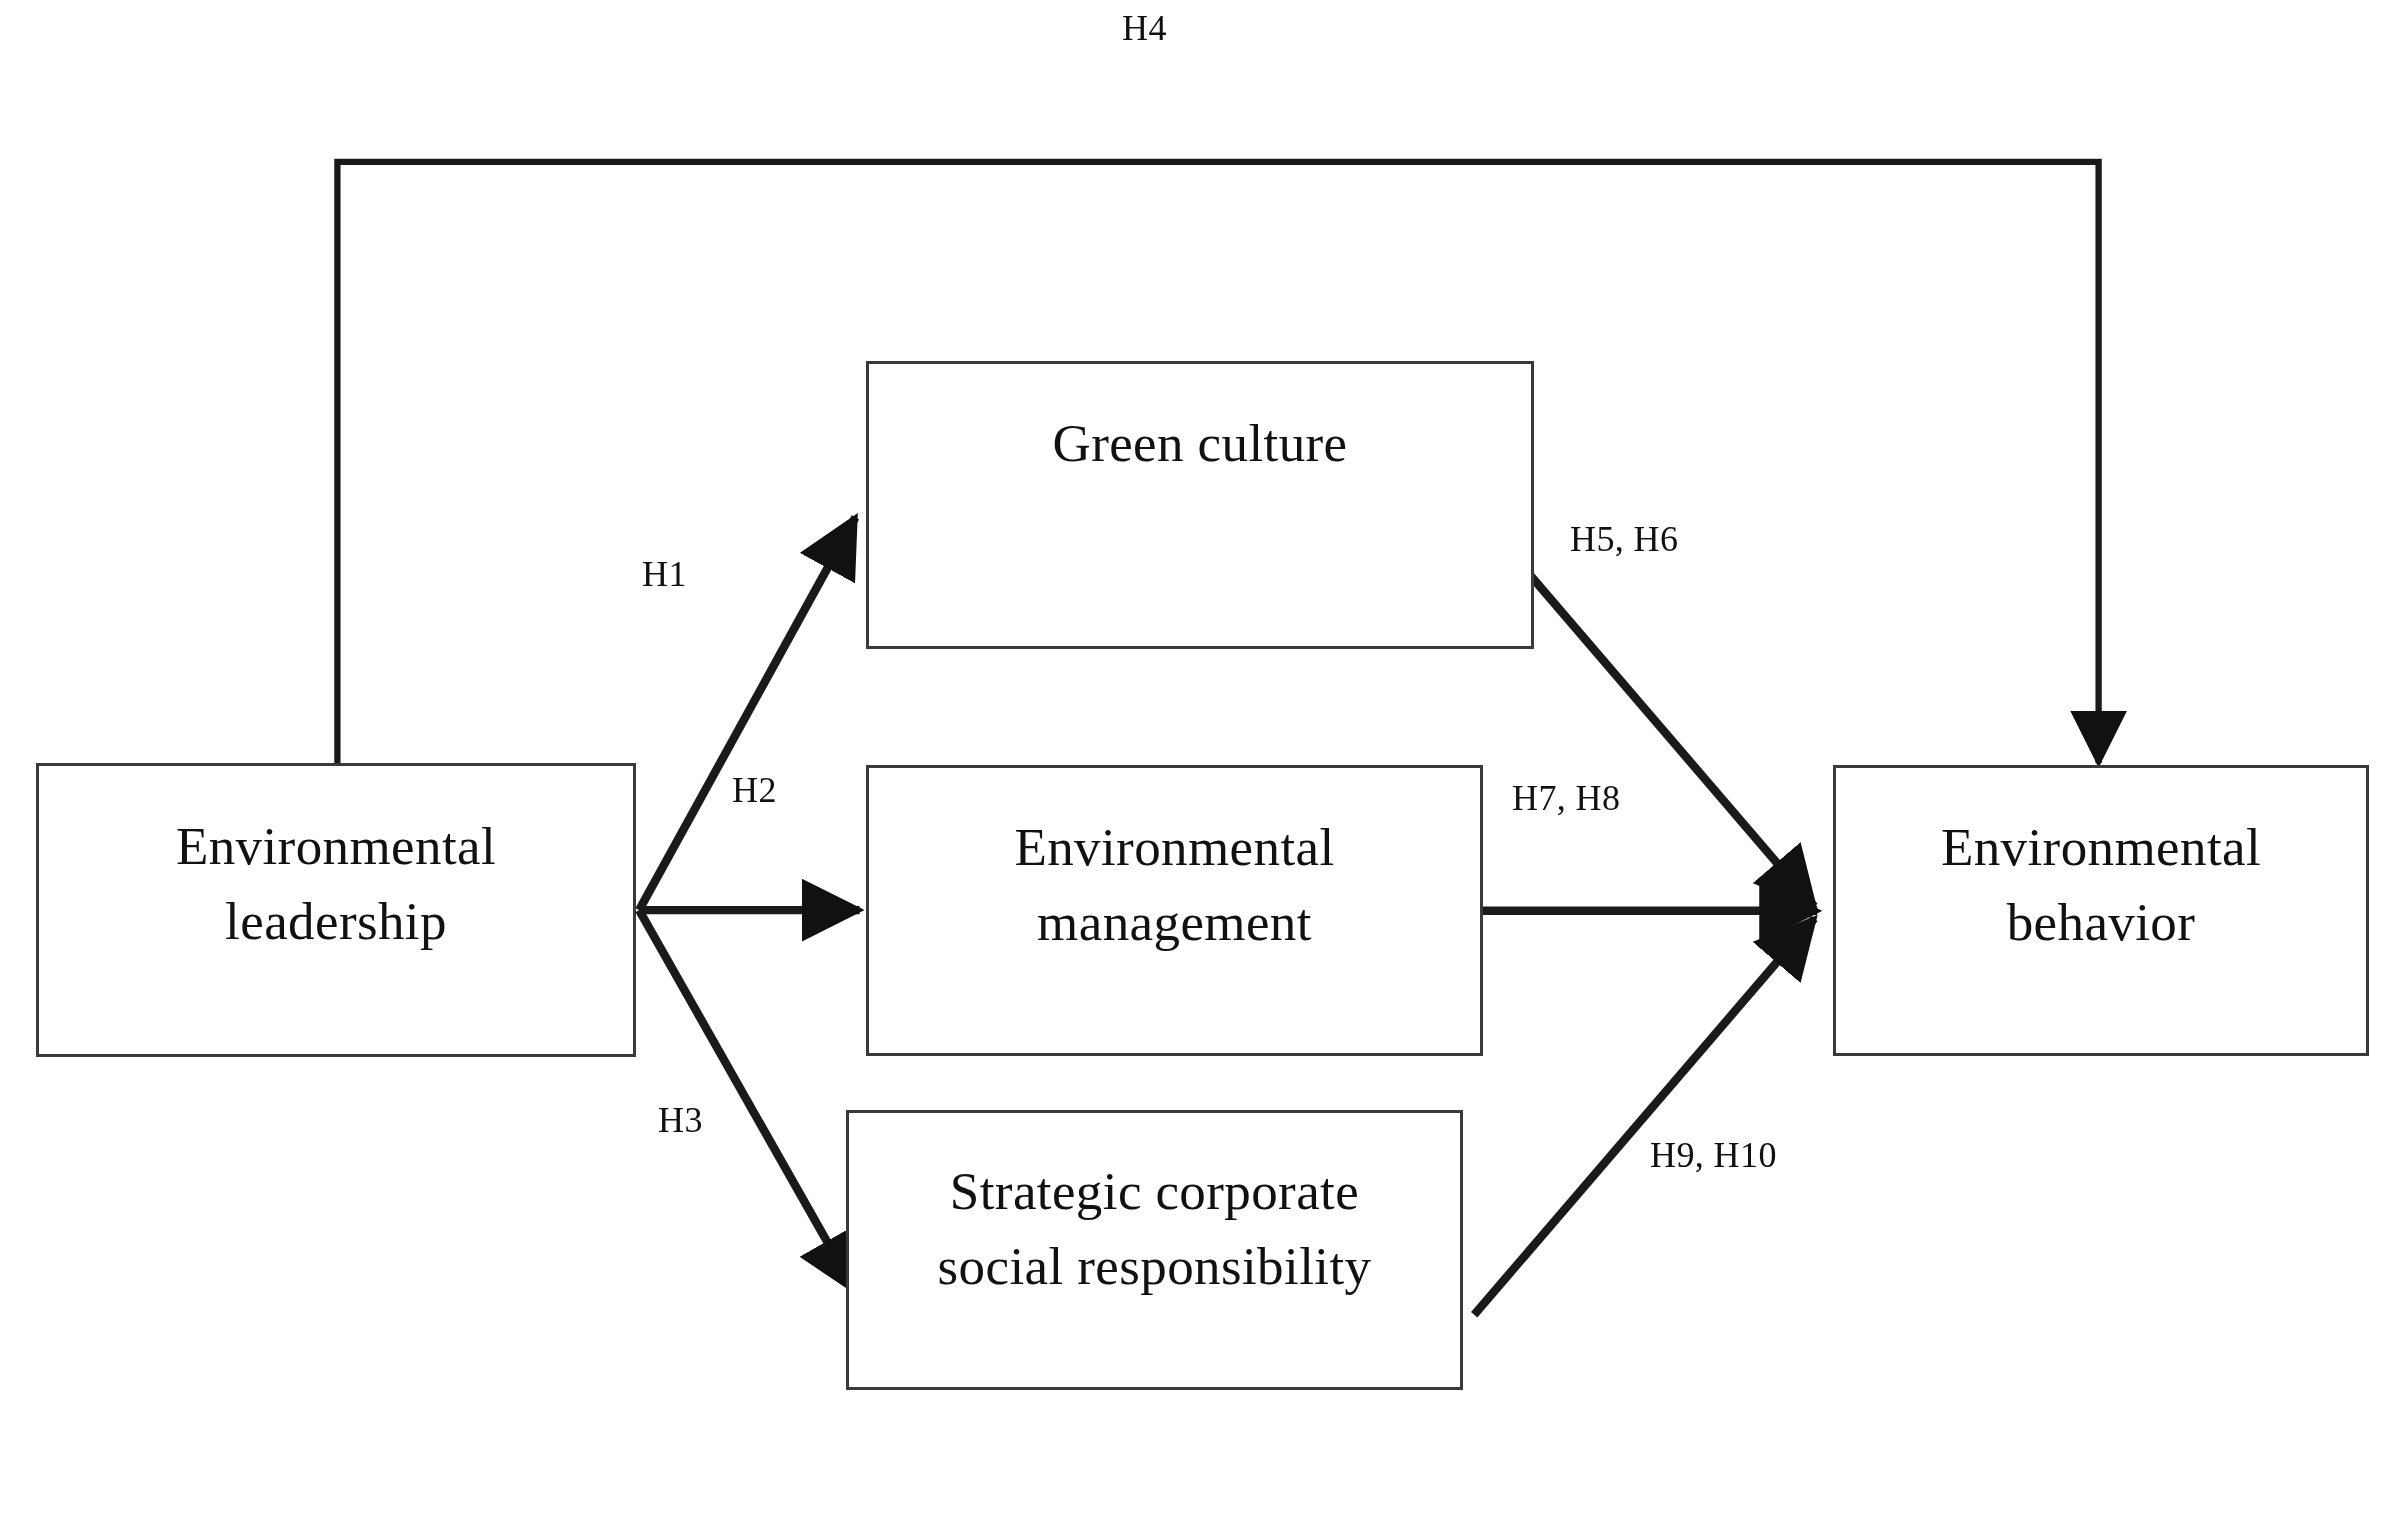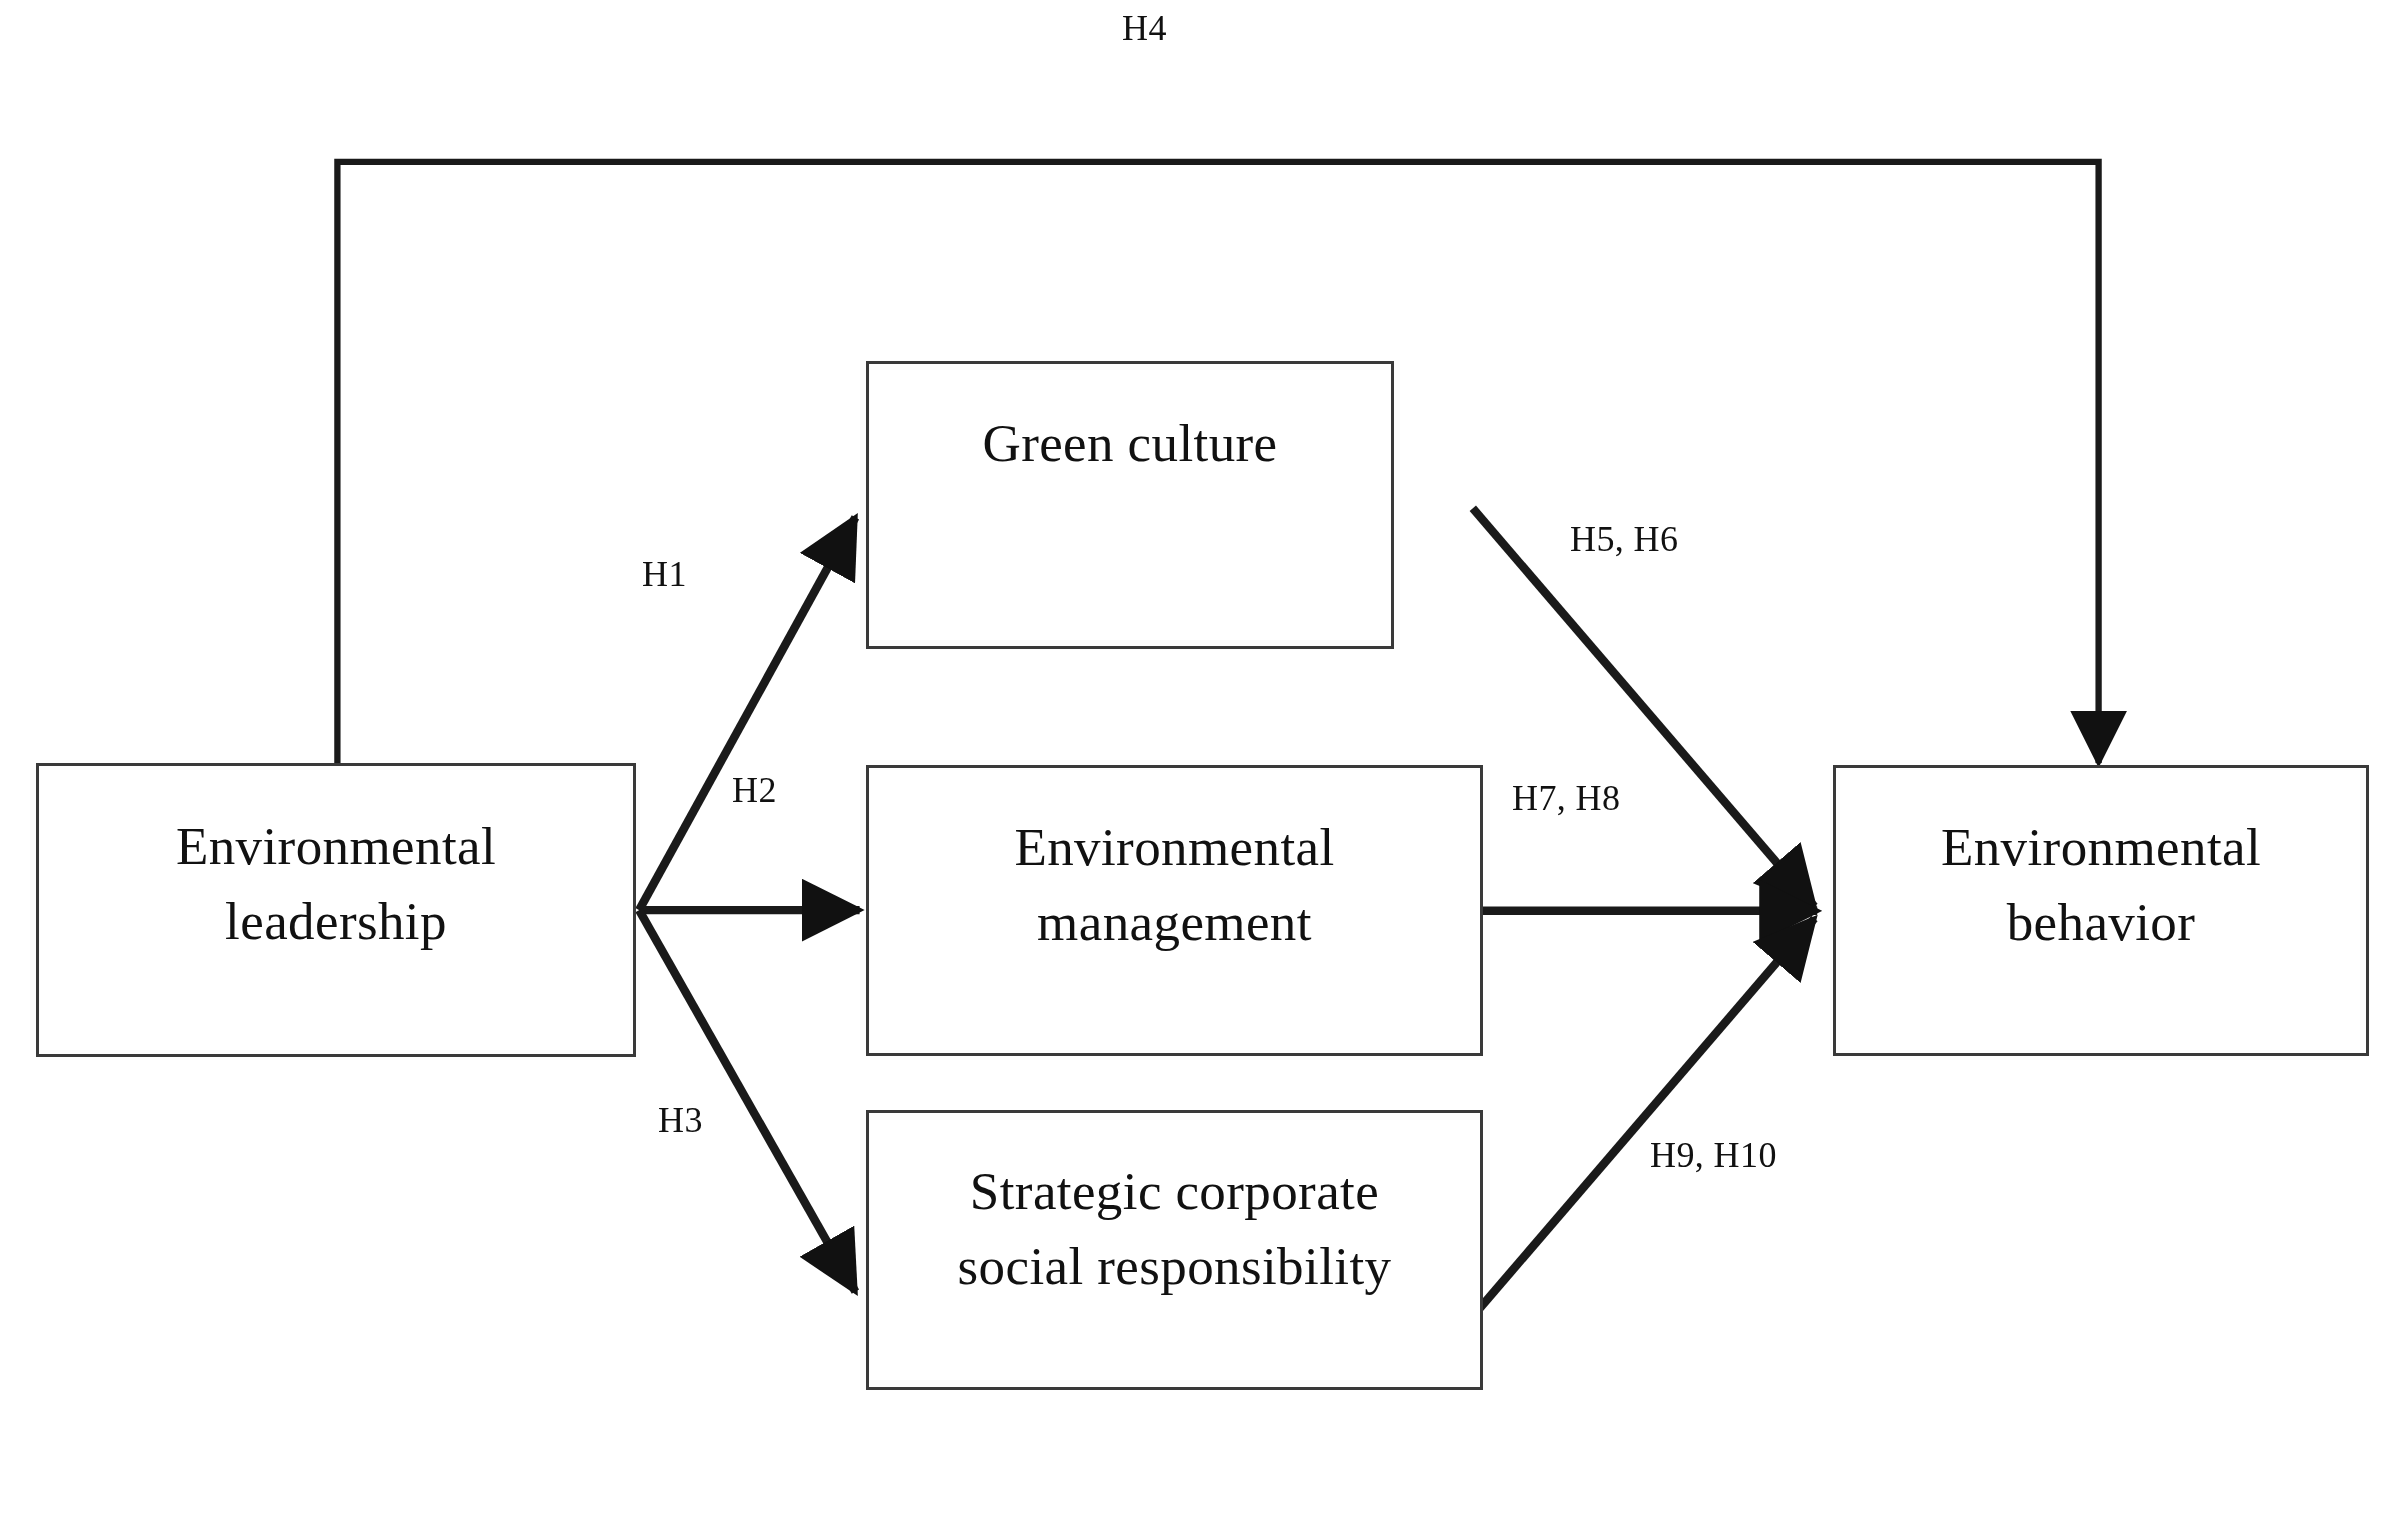--- a/index.html
+++ b/index.html
@@ -90,30 +90,30 @@
     <g>
       <path d="M 2106 1878 L 2592 1312" fill="none" stroke="#1a1a1a" stroke-width="12" marker-end="url(#arrow-solid)"></path>
     </g>
   </svg>
 
   <div class="node-box" style="left:36px; top:763px; width:600px; height:294px;">
     <div class="node-label" style="margin-top:43px;">Environmental
 leadership</div>
   </div>
 
-  <div class="node-box" style="left:866px; top:361px; width:528px; height:288px;">
+  <div class="node-box" style="left:866px; top:361px; width:668px; height:288px;">
     <div class="node-label" style="margin-top:42px;">Green culture</div>
   </div>
 
   <div class="node-box" style="left:866px; top:765px; width:617px; height:291px;">
     <div class="node-label" style="margin-top:42px;">Environmental
 management</div>
   </div>
 
-  <div class="node-box" style="left:866px; top:1110px; width:617px; height:280px;">
+  <div class="node-box" style="left:846px; top:1110px; width:617px; height:280px;">
     <div class="node-label" style="margin-top:41px;">Strategic corporate
 social responsibility</div>
   </div>
 
   <div class="node-box" style="left:1833px; top:765px; width:536px; height:291px;">
     <div class="node-label" style="margin-top:42px;">Environmental
 behavior</div>
   </div>
 
   <div class="edge-label" style="left:642px; top:553px;">H1</div>

